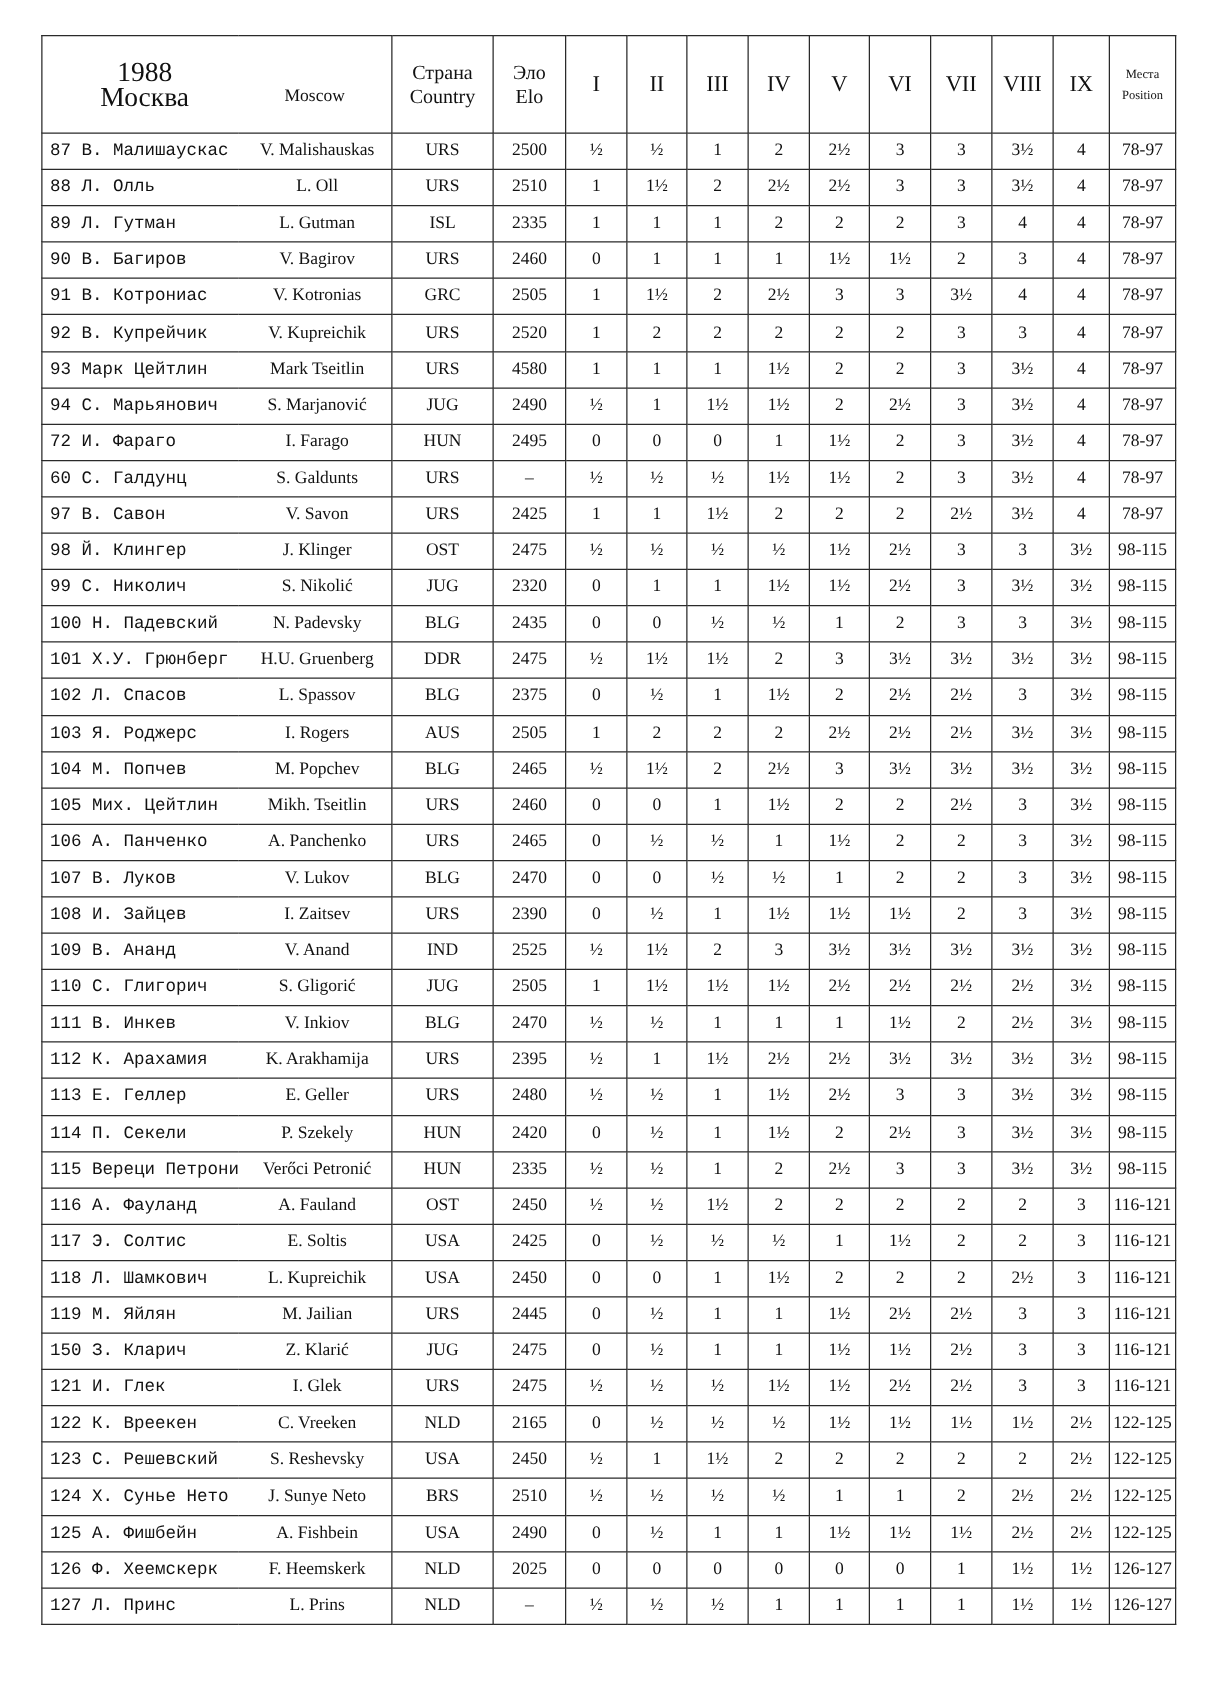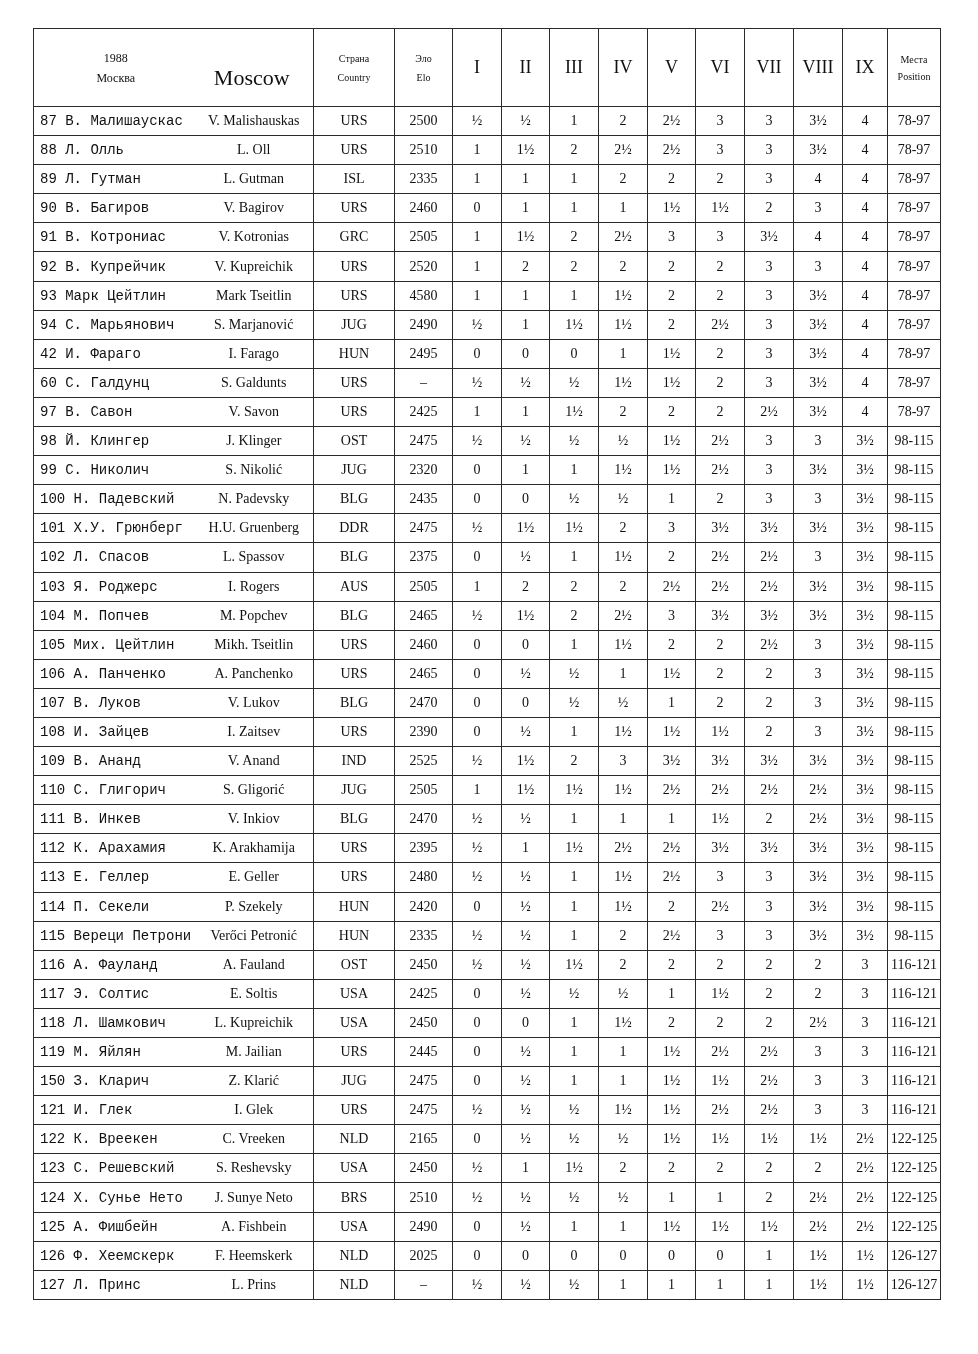--- a/index.html
+++ b/index.html
@@ -36,32 +36,32 @@
       height: 57px;
       font-weight: normal;
     }
     #crosstable tbody td {
       height: 28.1px;
       font-size: 14px;
     }
     .hdr-left {
       text-align: center;
       padding-left: 7px !important;
-      font-size: 12px;
+      font-size: 22px;
       line-height: 20px;
       border-right: none !important;
     }
     .hdr-left-en {
       text-align: center;
-      font-size: 22px;
+      font-size: 14px;
       border-left: none !important;
       padding-top: 20px !important;
     }
     .hdr-stack {
-      font-size: 10px;
+      font-size: 16px;
       line-height: 19px;
     }
     .hdr-round {
       font-size: 18px;
     }
     .hdr-pos {
       font-size: 10px;
       line-height: 17px;
     }
     td.name-ru {
@@ -267,21 +267,21 @@
         <td class="score">1½</td>
         <td class="score">1½</td>
         <td class="score">2</td>
         <td class="score">2½</td>
         <td class="score">3</td>
         <td class="score">3½</td>
         <td class="score">4</td>
         <td class="pos">78-97</td>
       </tr>
       <tr>
-        <td class="name-ru">42 И. Фараго</td>
+        <td class="name-ru">72 И. Фараго</td>
         <td class="name-en">I. Farago</td>
         <td class="country">HUN</td>
         <td class="elo">2495</td>
         <td class="score">0</td>
         <td class="score">0</td>
         <td class="score">0</td>
         <td class="score">1</td>
         <td class="score">1½</td>
         <td class="score">2</td>
         <td class="score">3</td>

